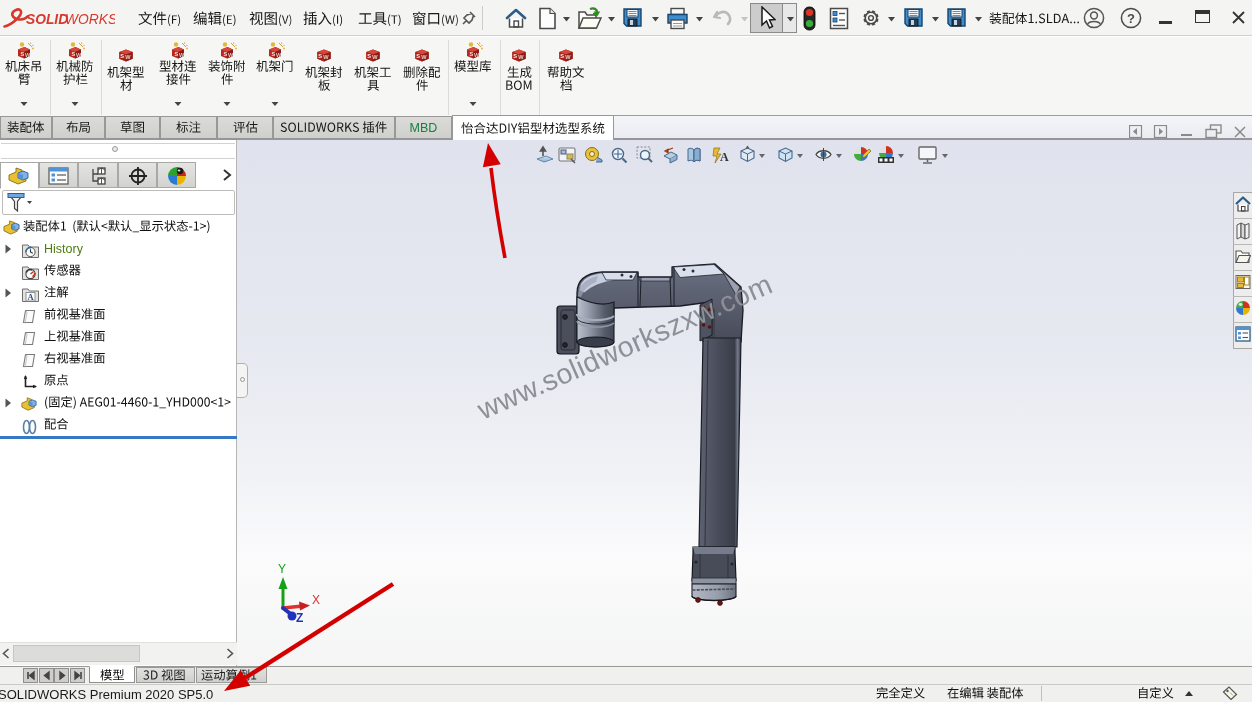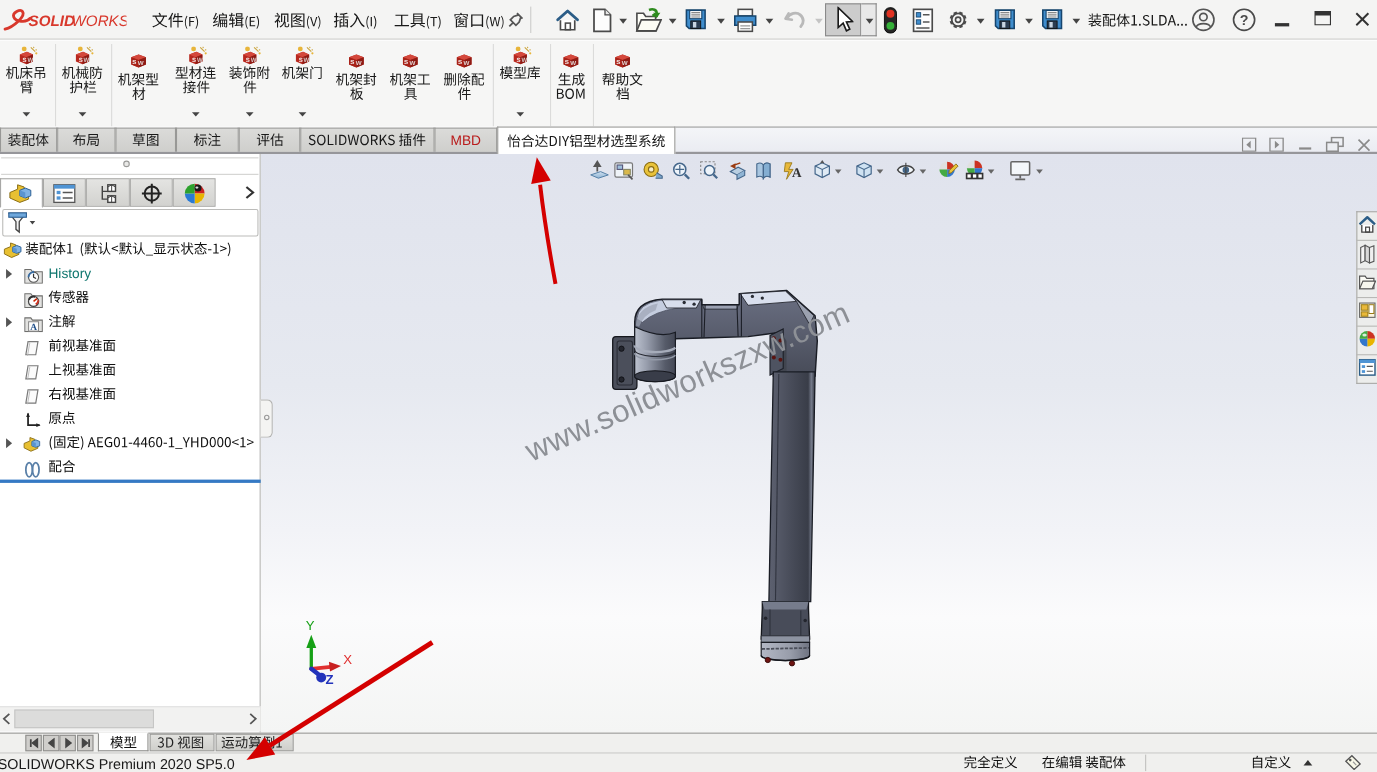--- a/index.html
+++ b/index.html
@@ -372,21 +372,21 @@
   </svg>
 <div class="abs" style="left:217px;top:116px;width:56px;height:21.5px;background:linear-gradient(#dbdbd9,#cfcfcc);border:1px solid #989896;border-bottom:none"></div>
 <svg style="position:absolute;left:232.5px;top:119.2px;overflow:visible" width="27" height="17">
     <path transform="translate(0,12.8)" d="M10.3 -8.3C10.2 -7.4 9.8 -6.0 9.5 -5.1L10.2 -4.9C10.6 -5.7 10.9 -7.0 11.2 -8.1ZM4.9 -8.1C5.2 -7.1 5.5 -5.8 5.6 -5.0L6.5 -5.2C6.4 -6.0 6.1 -7.3 5.7 -8.3ZM1.2 -9.5C1.9 -8.9 2.7 -8.1 3.1 -7.6L3.7 -8.2C3.3 -8.7 2.5 -9.5 1.8 -10.1ZM4.5 -9.9V-9.0H7.5V-4.4H4.1V-3.5H7.5V1.0H8.5V-3.5H12.0V-4.4H8.5V-9.0H11.5V-9.9ZM0.5 -6.6V-5.7H2.3V-1.1C2.3 -0.5 1.9 -0.2 1.7 -0.1C1.9 0.1 2.1 0.5 2.1 0.8C2.3 0.5 2.7 0.2 4.7 -1.4C4.6 -1.5 4.5 -1.9 4.4 -2.1L3.2 -1.2V-6.6L2.3 -6.6Z M15.8 -10.5C15.1 -8.6 14.0 -6.7 12.7 -5.5C12.9 -5.2 13.2 -4.8 13.3 -4.5C13.7 -5.0 14.1 -5.5 14.5 -6.0V1.0H15.4V-7.4C15.9 -8.3 16.4 -9.2 16.7 -10.2ZM16.6 -7.8V-6.9H20.0V-4.3H17.3V1.0H18.2V0.5H22.8V1.0H23.7V-4.3H20.9V-6.9H24.5V-7.8H20.9V-10.5H20.0V-7.8ZM18.2 -0.4V-3.4H22.8V-0.4Z" fill="#1a1a1a"></path>
   </svg>
 <div class="abs" style="left:273px;top:116px;width:122px;height:21.5px;background:linear-gradient(#dbdbd9,#cfcfcc);border:1px solid #989896;border-bottom:none"></div>
 <svg style="position:absolute;left:280.4px;top:119.2px;overflow:visible" width="109" height="17">
     <path transform="translate(0,12.8)" d="M3.8 0.2C5.7 0.2 6.9 -1.0 6.9 -2.4C6.9 -3.8 6.1 -4.4 5.0 -4.9L3.7 -5.5C3.0 -5.8 2.2 -6.1 2.2 -7.0C2.2 -7.8 2.9 -8.3 3.9 -8.3C4.8 -8.3 5.4 -8.0 6.0 -7.5L6.6 -8.2C6.0 -8.9 5.0 -9.3 3.9 -9.3C2.2 -9.3 1.0 -8.3 1.0 -6.9C1.0 -5.6 2.0 -4.9 2.9 -4.5L4.2 -4.0C5.1 -3.6 5.7 -3.3 5.7 -2.3C5.7 -1.5 5.0 -0.9 3.8 -0.9C2.9 -0.9 1.9 -1.3 1.3 -2.0L0.6 -1.2C1.4 -0.4 2.5 0.2 3.8 0.2Z M12.1 0.2C14.4 0.2 16.0 -1.7 16.0 -4.6C16.0 -7.6 14.4 -9.3 12.1 -9.3C9.8 -9.3 8.2 -7.6 8.2 -4.6C8.2 -1.7 9.8 0.2 12.1 0.2ZM12.1 -0.9C10.4 -0.9 9.4 -2.3 9.4 -4.6C9.4 -6.9 10.4 -8.3 12.1 -8.3C13.7 -8.3 14.8 -6.9 14.8 -4.6C14.8 -2.3 13.7 -0.9 12.1 -0.9Z M18.0 0.0H23.2V-1.0H19.1V-9.2H18.0Z M24.8 0.0H25.9V-9.2H24.8Z M28.4 0.0H30.8C33.5 0.0 35.0 -1.7 35.0 -4.6C35.0 -7.5 33.5 -9.2 30.7 -9.2H28.4ZM29.6 -1.0V-8.2H30.6C32.8 -8.2 33.9 -6.9 33.9 -4.6C33.9 -2.3 32.8 -1.0 30.6 -1.0Z M38.0 0.0H39.4L40.8 -5.5C40.9 -6.2 41.1 -6.9 41.2 -7.6H41.3C41.4 -6.9 41.6 -6.2 41.7 -5.5L43.1 0.0H44.5L46.4 -9.2H45.3L44.3 -4.2C44.2 -3.2 44.0 -2.2 43.8 -1.2H43.8C43.5 -2.2 43.3 -3.2 43.1 -4.2L41.8 -9.2H40.8L39.5 -4.2C39.3 -3.2 39.1 -2.2 38.9 -1.2H38.8C38.6 -2.2 38.4 -3.2 38.3 -4.2L37.3 -9.2H36.1Z M51.4 0.2C53.7 0.2 55.3 -1.7 55.3 -4.6C55.3 -7.6 53.7 -9.3 51.4 -9.3C49.1 -9.3 47.5 -7.6 47.5 -4.6C47.5 -1.7 49.1 0.2 51.4 0.2ZM51.4 -0.9C49.7 -0.9 48.7 -2.3 48.7 -4.6C48.7 -6.9 49.7 -8.3 51.4 -8.3C53.0 -8.3 54.1 -6.9 54.1 -4.6C54.1 -2.3 53.0 -0.9 51.4 -0.9Z M58.4 -4.8V-8.2H60.0C61.4 -8.2 62.2 -7.8 62.2 -6.6C62.2 -5.4 61.4 -4.8 60.0 -4.8ZM62.3 0.0H63.6L61.3 -4.0C62.5 -4.3 63.4 -5.2 63.4 -6.6C63.4 -8.5 62.0 -9.2 60.2 -9.2H57.3V0.0H58.4V-3.9H60.1Z M65.2 0.0H66.4V-2.9L68.0 -4.8L70.7 0.0H72.0L68.7 -5.7L71.6 -9.2H70.2L66.4 -4.6H66.4V-9.2H65.2Z M75.8 0.2C77.8 0.2 79.0 -1.0 79.0 -2.4C79.0 -3.8 78.1 -4.4 77.1 -4.9L75.8 -5.5C75.1 -5.8 74.2 -6.1 74.2 -7.0C74.2 -7.8 74.9 -8.3 76.0 -8.3C76.8 -8.3 77.5 -8.0 78.0 -7.5L78.6 -8.2C78.0 -8.9 77.0 -9.3 76.0 -9.3C74.3 -9.3 73.1 -8.3 73.1 -6.9C73.1 -5.6 74.1 -4.9 74.9 -4.5L76.2 -4.0C77.1 -3.6 77.8 -3.3 77.8 -2.3C77.8 -1.5 77.1 -0.9 75.9 -0.9C74.9 -0.9 74.0 -1.3 73.3 -2.0L72.6 -1.2C73.4 -0.4 74.5 0.2 75.8 0.2Z M91.4 -3.0V-2.2H92.9V-0.5H91.0V-6.7H94.2V-7.6H91.0V-9.1C91.9 -9.3 92.8 -9.4 93.5 -9.7L93.0 -10.4C91.7 -10.0 89.3 -9.7 87.3 -9.6C87.4 -9.4 87.5 -9.1 87.6 -8.9C88.4 -8.9 89.2 -9.0 90.1 -9.0V-7.6H86.9V-6.7H90.1V-0.5H88.1V-2.2H89.6V-3.0H88.1V-4.6C88.6 -4.7 89.1 -4.9 89.6 -5.1L89.1 -5.8C88.6 -5.6 87.9 -5.3 87.2 -5.1V1.0H88.1V0.4H92.9V1.0H93.7V-5.4H91.4V-4.6H92.9V-3.0ZM84.3 -10.5V-8.0H83.0V-7.1H84.3V-4.3L82.8 -3.9L83.0 -2.9L84.3 -3.3V-0.1C84.3 0.1 84.3 0.1 84.1 0.1C84.0 0.1 83.6 0.1 83.2 0.1C83.3 0.3 83.4 0.7 83.5 1.0C84.1 1.0 84.5 0.9 84.8 0.8C85.1 0.6 85.2 0.4 85.2 -0.1V-3.6L86.6 -4.0L86.5 -4.9L85.2 -4.5V-7.1H86.4V-8.0H85.2V-10.5Z M98.8 -4.3V-3.4H102.3V1.0H103.3V-3.4H106.7V-4.3H103.3V-7.0H106.2V-7.9H103.3V-10.4H102.3V-7.9H100.7C100.8 -8.5 101.0 -9.1 101.1 -9.7L100.2 -9.9C99.9 -8.2 99.4 -6.6 98.7 -5.6C98.9 -5.5 99.3 -5.2 99.5 -5.1C99.8 -5.6 100.1 -6.3 100.4 -7.0H102.3V-4.3ZM98.1 -10.5C97.5 -8.6 96.4 -6.7 95.2 -5.5C95.4 -5.2 95.6 -4.8 95.7 -4.5C96.1 -5.0 96.5 -5.5 96.9 -6.0V1.0H97.8V-7.5C98.3 -8.3 98.7 -9.3 99.0 -10.2Z" fill="#1a1a1a"></path>
   </svg>
 <div class="abs" style="left:395px;top:116px;width:57px;height:21.5px;background:linear-gradient(#dbdbd9,#cfcfcc);border:1px solid #989896;border-bottom:none"></div>
-<div class="abs" style="left:409.5px;top:121px;width:30px;height:14px;font-size:12.5px;color:#b91c1c">MBD</div>
+<div class="abs" style="left:409.5px;top:121px;width:30px;height:14px;font-size:12.5px;color:#15803d">MBD</div>
 <div class="abs" style="left:452px;top:115px;width:162px;height:24.5px;background:#fff;border:1px solid #989896;border-bottom:none;z-index:2"></div>
 <svg style="position:absolute;z-index:3;left:461.1px;top:119.8px;overflow:visible" width="145" height="17">
     <path transform="translate(0,12.8)" d="M2.2 -10.5V1.0H3.1V-10.5ZM1.0 -8.1C0.9 -7.1 0.7 -5.7 0.4 -4.9L1.1 -4.6C1.5 -5.5 1.7 -7.0 1.7 -8.0ZM5.4 -4.1V1.0H6.2V0.4H10.0V1.0H10.9V-4.1ZM6.2 -0.4V-3.2H10.0V-0.4ZM3.3 -8.2C3.6 -7.4 4.0 -6.4 4.1 -5.8L4.5 -6.0C4.6 -5.7 4.8 -5.3 4.8 -5.1C5.2 -5.2 5.8 -5.3 10.8 -5.7C11.0 -5.4 11.1 -5.0 11.2 -4.8L12.0 -5.2C11.6 -6.2 10.6 -7.6 9.7 -8.7L8.9 -8.3C9.4 -7.8 9.8 -7.1 10.2 -6.5L6.0 -6.2C6.8 -7.4 7.6 -8.8 8.3 -10.2L7.4 -10.5C6.7 -8.9 5.7 -7.2 5.3 -6.8C5.2 -6.6 5.0 -6.4 4.9 -6.2C4.7 -6.8 4.3 -7.8 4.0 -8.5Z M19.0 -10.5C17.7 -8.6 15.4 -6.9 13.0 -6.0C13.3 -5.8 13.5 -5.4 13.7 -5.2C14.3 -5.5 15.0 -5.8 15.6 -6.2V-5.6H21.9V-6.4C22.6 -6.0 23.2 -5.6 24.0 -5.3C24.1 -5.6 24.4 -5.9 24.6 -6.1C22.6 -7.0 20.9 -8.0 19.4 -9.6L19.8 -10.1ZM16.0 -6.4C17.0 -7.1 18.0 -8.0 18.8 -8.9C19.8 -7.9 20.8 -7.1 21.9 -6.4ZM14.9 -4.0V1.0H15.9V0.3H21.7V0.9H22.7V-4.0ZM15.9 -0.6V-3.2H21.7V-0.6Z M26.0 -9.8C26.6 -9.1 27.3 -8.1 27.5 -7.4L28.4 -7.9C28.1 -8.5 27.4 -9.5 26.8 -10.2ZM32.3 -10.5C32.3 -9.6 32.3 -8.8 32.2 -8.0H29.0V-7.1H32.1C31.8 -4.9 31.1 -3.1 29.0 -2.0C29.2 -1.9 29.5 -1.5 29.6 -1.3C31.3 -2.2 32.2 -3.6 32.7 -5.2C33.9 -4.0 35.3 -2.4 36.0 -1.4L36.7 -2.0C36.0 -3.1 34.3 -4.9 32.9 -6.3L33.1 -7.1H36.8V-8.0H33.2C33.2 -8.8 33.2 -9.6 33.3 -10.5ZM28.3 -5.8H25.6V-4.9H27.3V-1.6C26.8 -1.4 26.1 -0.8 25.4 -0.1L26.1 0.8C26.7 -0.1 27.4 -0.9 27.8 -0.9C28.1 -0.9 28.5 -0.4 29.0 -0.1C29.9 0.5 30.9 0.6 32.5 0.6C33.6 0.6 35.9 0.6 36.8 0.5C36.8 0.2 36.9 -0.2 37.0 -0.5C35.9 -0.3 34.0 -0.2 32.5 -0.2C31.1 -0.2 30.0 -0.3 29.2 -0.9C28.8 -1.1 28.5 -1.4 28.3 -1.6Z M38.8 0.0H41.1C43.9 0.0 45.4 -1.7 45.4 -4.6C45.4 -7.5 43.9 -9.2 41.0 -9.2H38.8ZM39.9 -1.0V-8.2H41.0C43.1 -8.2 44.2 -6.9 44.2 -4.6C44.2 -2.3 43.1 -1.0 41.0 -1.0Z M47.4 0.0H48.5V-9.2H47.4Z M52.5 0.0H53.7V-3.6L56.4 -9.2H55.2L54.0 -6.6C53.8 -5.9 53.4 -5.2 53.1 -4.6H53.1C52.7 -5.2 52.5 -5.9 52.2 -6.6L51.0 -9.2H49.8L52.5 -3.6Z M63.0 -9.1H66.6V-6.6H63.0ZM62.2 -10.0V-5.7H67.5V-10.0ZM61.8 -4.2V1.0H62.7V0.3H67.0V0.9H67.9V-4.2ZM62.7 -0.5V-3.3H67.0V-0.5ZM58.7 -10.5C58.3 -9.3 57.6 -8.2 56.8 -7.5C57.0 -7.2 57.2 -6.8 57.3 -6.6C57.7 -7.0 58.2 -7.6 58.5 -8.2H61.3V-9.1H59.0C59.2 -9.5 59.4 -9.8 59.5 -10.2ZM57.2 -4.3V-3.4H58.9V-1.0C58.9 -0.4 58.5 0.1 58.3 0.2C58.4 0.4 58.7 0.7 58.8 0.9C59.0 0.7 59.3 0.5 61.4 -0.9C61.3 -1.1 61.2 -1.4 61.1 -1.7L59.8 -0.9V-3.4H61.3V-4.3H59.8V-6.0H61.1V-6.8H57.8V-6.0H58.9V-4.3Z M76.8 -9.8V-5.6H77.7V-9.8ZM79.2 -10.4V-4.8C79.2 -4.7 79.1 -4.6 78.9 -4.6C78.7 -4.6 78.1 -4.6 77.4 -4.6C77.5 -4.4 77.7 -4.0 77.7 -3.8C78.6 -3.8 79.2 -3.8 79.6 -3.9C80.0 -4.1 80.1 -4.3 80.1 -4.8V-10.4ZM73.8 -9.2V-7.4H72.2V-7.5V-9.2ZM69.7 -7.4V-6.6H71.3C71.1 -5.8 70.7 -4.9 69.6 -4.2C69.8 -4.1 70.1 -3.8 70.2 -3.6C71.5 -4.4 72.0 -5.5 72.1 -6.6H73.8V-3.9H74.6V-6.6H76.1V-7.4H74.6V-9.2H75.8V-10.0H70.2V-9.2H71.3V-7.5V-7.4ZM74.7 -4.2V-2.8H70.8V-1.9H74.7V-0.3H69.5V0.6H80.8V-0.3H75.7V-1.9H79.5V-2.8H75.7V-4.2Z M91.1 -10.5V-7.8H87.4V-6.9H90.8C89.9 -4.9 88.2 -2.8 86.6 -1.8C86.9 -1.6 87.2 -1.2 87.3 -1.0C88.7 -2.1 90.1 -3.8 91.1 -5.6V-0.3C91.1 -0.1 91.0 0.0 90.8 0.0C90.6 0.0 89.8 0.1 89.0 0.0C89.1 0.3 89.2 0.7 89.3 1.0C90.4 1.0 91.1 1.0 91.5 0.8C91.9 0.7 92.1 0.4 92.1 -0.3V-6.9H93.4V-7.8H92.1V-10.5ZM84.2 -10.5V-7.8H82.2V-6.9H84.1C83.6 -5.2 82.7 -3.2 81.7 -2.2C81.9 -2.0 82.1 -1.6 82.2 -1.3C83.0 -2.2 83.7 -3.6 84.2 -5.1V1.0H85.2V-5.5C85.7 -4.8 86.4 -3.9 86.6 -3.4L87.2 -4.2C86.9 -4.6 85.6 -6.1 85.2 -6.6V-6.9H86.9V-7.8H85.2V-10.5Z M94.7 -9.6C95.4 -9.0 96.2 -8.1 96.6 -7.5L97.4 -8.1C97.0 -8.7 96.1 -9.5 95.4 -10.1ZM99.5 -10.1C99.2 -9.0 98.7 -7.9 98.0 -7.2C98.2 -7.1 98.6 -6.8 98.8 -6.7C99.1 -7.0 99.3 -7.5 99.6 -8.0H101.4V-6.1H97.9V-5.3H100.2C100.0 -3.7 99.4 -2.5 97.6 -1.8C97.8 -1.6 98.0 -1.3 98.1 -1.0C100.2 -1.9 100.9 -3.3 101.1 -5.3H102.4V-2.4C102.4 -1.4 102.6 -1.2 103.5 -1.2C103.7 -1.2 104.6 -1.2 104.8 -1.2C105.6 -1.2 105.8 -1.6 105.9 -3.2C105.6 -3.2 105.2 -3.4 105.1 -3.5C105.0 -2.2 105.0 -2.0 104.7 -2.0C104.5 -2.0 103.8 -2.0 103.7 -2.0C103.4 -2.0 103.3 -2.1 103.3 -2.4V-5.3H105.8V-6.1H102.4V-8.0H105.3V-8.8H102.4V-10.5H101.4V-8.8H100.0C100.1 -9.1 100.3 -9.5 100.4 -9.9ZM97.0 -5.7H94.6V-4.8H96.1V-1.0C95.6 -0.8 95.0 -0.3 94.5 0.2L95.1 1.0C95.8 0.2 96.5 -0.4 96.9 -0.4C97.2 -0.4 97.6 -0.1 98.1 0.2C98.9 0.7 100.0 0.9 101.4 0.9C102.6 0.9 104.7 0.8 105.7 0.7C105.7 0.5 105.9 -0.0 106.0 -0.2C104.7 -0.1 102.8 -0.0 101.4 -0.0C100.1 -0.0 99.0 -0.1 98.3 -0.6C97.7 -0.9 97.4 -1.2 97.0 -1.2Z M114.3 -9.8V-5.6H115.2V-9.8ZM116.7 -10.4V-4.8C116.7 -4.7 116.6 -4.6 116.4 -4.6C116.2 -4.6 115.6 -4.6 114.9 -4.6C115.0 -4.4 115.2 -4.0 115.2 -3.8C116.1 -3.8 116.7 -3.8 117.1 -3.9C117.5 -4.1 117.6 -4.3 117.6 -4.8V-10.4ZM111.2 -9.2V-7.4H109.7V-7.5V-9.2ZM107.2 -7.4V-6.6H108.8C108.6 -5.8 108.2 -4.9 107.1 -4.2C107.3 -4.1 107.6 -3.8 107.8 -3.6C109.0 -4.4 109.5 -5.5 109.6 -6.6H111.2V-3.9H112.1V-6.6H113.6V-7.4H112.1V-9.2H113.3V-10.0H107.7V-9.2H108.8V-7.5V-7.4ZM112.2 -4.2V-2.8H108.3V-1.9H112.2V-0.3H107.0V0.6H118.3V-0.3H113.2V-1.9H117.0V-2.8H113.2V-4.2Z M122.5 -2.8C121.8 -1.9 120.8 -1.0 119.8 -0.4C120.0 -0.2 120.4 0.1 120.6 0.2C121.6 -0.4 122.7 -1.5 123.4 -2.5ZM126.9 -2.4C127.9 -1.6 129.2 -0.4 129.8 0.3L130.6 -0.3C129.9 -1.0 128.6 -2.1 127.6 -2.9ZM127.2 -5.6C127.5 -5.2 127.9 -4.9 128.2 -4.5L122.7 -4.2C124.6 -5.1 126.5 -6.2 128.3 -7.7L127.6 -8.2C127.0 -7.7 126.3 -7.2 125.7 -6.8L122.6 -6.6C123.5 -7.3 124.4 -8.1 125.2 -9.0C126.9 -9.1 128.4 -9.3 129.6 -9.6L128.9 -10.4C126.9 -9.9 123.3 -9.6 120.2 -9.4C120.3 -9.2 120.5 -8.8 120.5 -8.6C121.6 -8.7 122.8 -8.7 123.9 -8.8C123.1 -8.0 122.2 -7.2 121.9 -7.0C121.5 -6.7 121.2 -6.6 120.9 -6.5C121.0 -6.3 121.2 -5.9 121.2 -5.7C121.5 -5.8 121.8 -5.8 124.4 -6.0C123.3 -5.3 122.4 -4.8 122.0 -4.6C121.2 -4.2 120.6 -4.0 120.2 -3.9C120.3 -3.7 120.5 -3.2 120.5 -3.1C120.9 -3.2 121.4 -3.3 124.8 -3.5V-0.2C124.8 -0.1 124.8 -0.1 124.5 -0.1C124.3 -0.0 123.7 -0.0 122.9 -0.1C123.1 0.2 123.2 0.6 123.3 0.9C124.2 0.9 124.8 0.9 125.2 0.7C125.6 0.6 125.7 0.3 125.7 -0.2V-3.6L128.8 -3.8C129.2 -3.4 129.5 -3.0 129.7 -2.7L130.5 -3.2C130.0 -3.9 128.9 -5.1 127.9 -5.9Z M140.1 -4.4V-0.5C140.1 0.5 140.3 0.8 141.2 0.8C141.4 0.8 142.1 0.8 142.3 0.8C143.1 0.8 143.3 0.3 143.4 -1.4C143.1 -1.5 142.8 -1.6 142.6 -1.8C142.5 -0.3 142.5 -0.1 142.2 -0.1C142.1 -0.1 141.5 -0.1 141.4 -0.1C141.1 -0.1 141.1 -0.1 141.1 -0.5V-4.4ZM137.8 -4.4C137.7 -1.9 137.4 -0.6 135.4 0.2C135.6 0.4 135.8 0.7 136.0 1.0C138.2 0.0 138.6 -1.6 138.7 -4.4ZM131.9 -0.7 132.1 0.3C133.3 -0.1 134.7 -0.6 136.1 -1.0L136.0 -1.8C134.5 -1.4 132.9 -0.9 131.9 -0.7ZM138.8 -10.3C139.1 -9.8 139.4 -9.1 139.5 -8.7H136.5V-7.8H138.7C138.2 -7.1 137.3 -5.9 137.0 -5.6C136.8 -5.4 136.5 -5.3 136.2 -5.3C136.3 -5.1 136.5 -4.6 136.6 -4.4C136.9 -4.5 137.4 -4.6 142.0 -5.0C142.2 -4.7 142.3 -4.3 142.5 -4.1L143.3 -4.5C142.9 -5.2 142.1 -6.4 141.4 -7.3L140.7 -6.9C140.9 -6.6 141.2 -6.1 141.5 -5.7L138.1 -5.4C138.6 -6.1 139.3 -7.1 139.8 -7.8H143.2V-8.7H139.7L140.5 -8.9C140.3 -9.3 140.0 -10.0 139.7 -10.5ZM132.2 -5.3C132.3 -5.4 132.6 -5.4 134.1 -5.7C133.6 -4.9 133.1 -4.2 132.9 -4.0C132.5 -3.6 132.2 -3.2 131.9 -3.2C132.0 -2.9 132.2 -2.5 132.2 -2.3C132.5 -2.4 132.9 -2.6 136.0 -3.2C136.0 -3.5 136.0 -3.8 136.0 -4.1L133.6 -3.6C134.6 -4.7 135.5 -6.1 136.3 -7.4L135.5 -7.9C135.2 -7.4 135.0 -7.0 134.7 -6.5L133.2 -6.4C133.9 -7.4 134.7 -8.8 135.3 -10.1L134.3 -10.6C133.8 -9.0 132.8 -7.4 132.6 -7.0C132.3 -6.6 132.0 -6.3 131.8 -6.2C131.9 -6.0 132.1 -5.5 132.2 -5.3Z" fill="#1a1a1a"></path>
   </svg>
 <div class="abs" style="left:0;top:137.5px;width:1252px;height:2px;background:#96969a"></div>
 <svg class="abs" style="left:1129px;top:125px" width="45" height="13" viewBox="0 0 45 13">
 <rect x="0.5" y="0.5" width="12" height="12" fill="none" stroke="#8a8a8a" stroke-width="1.2"></rect>
 <path d="M8 3 L4 6.5 L8 10 Z" fill="#8a8a8a"></path>
 <rect x="25.5" y="0.5" width="12" height="12" fill="none" stroke="#8a8a8a" stroke-width="1.2"></rect>
 <path d="M30 3 L34 6.5 L30 10 Z" fill="#8a8a8a"></path>
@@ -464,21 +464,21 @@
 <svg class="abs" style="left:4px;top:244px" width="8" height="10" viewBox="0 0 8 10">
 <path d="M1.5 0.5 L7 5 L1.5 9.5 Z" fill="#555"></path>
   </svg>
 <svg class="abs" style="left:22px;top:243px" width="17" height="15" viewBox="0 0 17 15">
 <path d="M0.5 2 L6 2 L7.5 4 L16.5 4 L16.5 14.5 L0.5 14.5 Z" fill="#e2e2e0" stroke="#6e6e6c" stroke-width="1"></path>
 <circle cx="8.5" cy="9" r="4.6" fill="#fdfdfd" stroke="#555" stroke-width="1"></circle>
 <path d="M8.5 6.2 L8.5 9 L10.8 10.2" fill="none" stroke="#333" stroke-width="1.1"></path>
 <path d="M3.9 9 A4.6 4.6 0 0 1 8.5 4.4" fill="none" stroke="#3a6ea5" stroke-width="1.7"></path>
 <path d="M8.8 2.9 L6.5 4.4 L9 5.8 Z" fill="#3a6ea5"></path>
   </svg>
-<div class="abs" style="left:44px;top:242px;font-size:12.5px;color:#0f766e">History</div>
+<div class="abs" style="left:44px;top:242px;font-size:12.5px;color:#4d7c0f">History</div>
 <svg class="abs" style="left:22px;top:265px" width="17" height="15" viewBox="0 0 17 15">
 <path d="M0.5 2 L6 2 L7.5 4 L16.5 4 L16.5 14.5 L0.5 14.5 Z" fill="#e2e2e0" stroke="#6e6e6c" stroke-width="1"></path>
 <circle cx="8.5" cy="9" r="4.6" fill="#fdfdfd" stroke="#444" stroke-width="1.1"></circle>
 <path d="M8.5 9 L11.6 6.5" stroke="#cc2200" stroke-width="1.3"></path>
 <path d="M4.2 7.5 A4.6 4.6 0 0 1 10 4.8" fill="none" stroke="#333" stroke-width="1.8"></path>
 <path d="M10.5 11.8 A4.6 4.6 0 0 0 12.9 8" fill="none" stroke="#cc3322" stroke-width="1.8"></path>
   </svg>
 <svg style="position:absolute;left:44.0px;top:262.0px;overflow:visible" width="38" height="17">
     <path transform="translate(0,12.5)" d="M3.3 -10.3C2.6 -8.4 1.4 -6.6 0.2 -5.4C0.4 -5.2 0.6 -4.7 0.7 -4.5C1.2 -4.9 1.6 -5.4 2.0 -6.0V1.0H2.9V-7.3C3.3 -8.2 3.8 -9.1 4.1 -10.0ZM5.8 -1.5C6.9 -0.8 8.3 0.3 9.0 1.0L9.7 0.3C9.3 -0.0 8.9 -0.4 8.3 -0.8C9.3 -1.9 10.3 -3.0 11.1 -3.9L10.4 -4.3L10.3 -4.2H6.3L6.8 -5.7H11.7V-6.6H7.0L7.4 -8.0H11.2V-8.9H7.6L8.0 -10.1L7.0 -10.3L6.7 -8.9H4.3V-8.0H6.5L6.1 -6.6H3.6V-5.7H5.8C5.5 -4.8 5.3 -4.0 5.1 -3.4H9.5C8.9 -2.8 8.3 -2.0 7.6 -1.3C7.2 -1.6 6.8 -1.9 6.4 -2.1Z M15.2 -7.5V-6.8H19.1V-7.5ZM15.5 -2.3V-0.3C15.5 0.6 15.9 0.9 17.3 0.9C17.6 0.9 19.8 0.9 20.1 0.9C21.4 0.9 21.7 0.5 21.8 -1.0C21.5 -1.1 21.1 -1.2 20.9 -1.3C20.9 -0.1 20.8 0.1 20.1 0.1C19.6 0.1 17.7 0.1 17.4 0.1C16.6 0.1 16.4 0.0 16.4 -0.3V-2.3ZM17.4 -2.5C18.0 -1.9 18.7 -1.1 19.0 -0.6L19.8 -1.0C19.4 -1.5 18.7 -2.3 18.1 -2.9ZM21.7 -2.0C22.2 -1.3 22.8 -0.3 23.0 0.4L23.9 0.0C23.6 -0.6 23.0 -1.6 22.5 -2.3ZM14.1 -2.0C13.8 -1.3 13.4 -0.4 12.9 0.2L13.7 0.6C14.2 -0.0 14.6 -1.0 14.9 -1.7ZM16.1 -5.4H18.1V-4.1H16.1ZM15.4 -6.1V-3.5H18.9V-6.1ZM13.9 -9.1V-7.2C13.9 -6.0 13.8 -4.3 12.8 -3.0C13.0 -2.9 13.4 -2.6 13.5 -2.4C14.5 -3.8 14.7 -5.8 14.7 -7.2V-8.3H19.5C19.7 -6.9 20.0 -5.6 20.5 -4.6C20.0 -4.1 19.4 -3.7 18.8 -3.3C19.0 -3.2 19.3 -2.9 19.5 -2.7C20.0 -3.1 20.4 -3.4 20.9 -3.9C21.4 -3.1 22.1 -2.6 22.8 -2.6C23.6 -2.6 23.9 -3.0 24.1 -4.6C23.8 -4.7 23.5 -4.8 23.3 -5.0C23.3 -3.9 23.2 -3.4 22.9 -3.4C22.4 -3.4 21.9 -3.8 21.5 -4.5C22.2 -5.4 22.8 -6.4 23.3 -7.5L22.4 -7.7C22.1 -6.9 21.7 -6.1 21.1 -5.4C20.8 -6.2 20.5 -7.2 20.4 -8.3H24.0V-9.1H22.6L23.0 -9.4C22.6 -9.7 22.0 -10.1 21.4 -10.4L20.9 -9.9C21.3 -9.7 21.9 -9.4 22.3 -9.1H20.3C20.3 -9.5 20.2 -9.9 20.2 -10.3H19.3C19.4 -9.9 19.4 -9.5 19.4 -9.1Z M27.0 -9.0H29.1V-7.2H27.0ZM32.3 -9.0H34.5V-7.2H32.3ZM32.2 -6.0C32.7 -5.8 33.3 -5.4 33.7 -5.2H30.2C30.4 -5.6 30.7 -6.0 30.9 -6.4L30.0 -6.5V-9.8H26.2V-6.4H29.9C29.7 -6.0 29.4 -5.6 29.1 -5.2H25.2V-4.3H28.3C27.4 -3.6 26.3 -2.9 25.0 -2.4C25.2 -2.3 25.4 -1.9 25.5 -1.7L26.2 -2.0V1.0H27.0V0.6H29.1V0.9H30.0V-2.8H27.6C28.4 -3.3 29.0 -3.8 29.5 -4.3H31.8C32.3 -3.8 33.0 -3.2 33.7 -2.8H31.4V1.0H32.3V0.6H34.5V0.9H35.4V-2.0L36.0 -1.8C36.1 -2.0 36.3 -2.4 36.6 -2.6C35.2 -2.9 33.8 -3.5 32.9 -4.3H36.3V-5.2H34.1L34.5 -5.5C34.0 -5.8 33.3 -6.2 32.6 -6.4ZM31.4 -9.8V-6.4H35.4V-9.8ZM27.0 -0.2V-2.0H29.1V-0.2ZM32.3 -0.2V-2.0H34.5V-0.2Z" fill="#111"></path>
   </svg>

